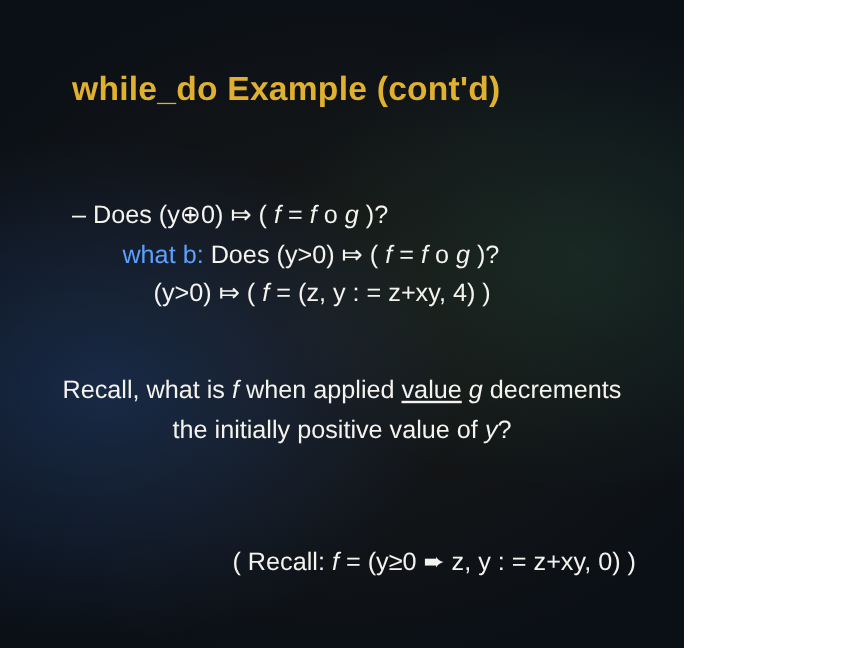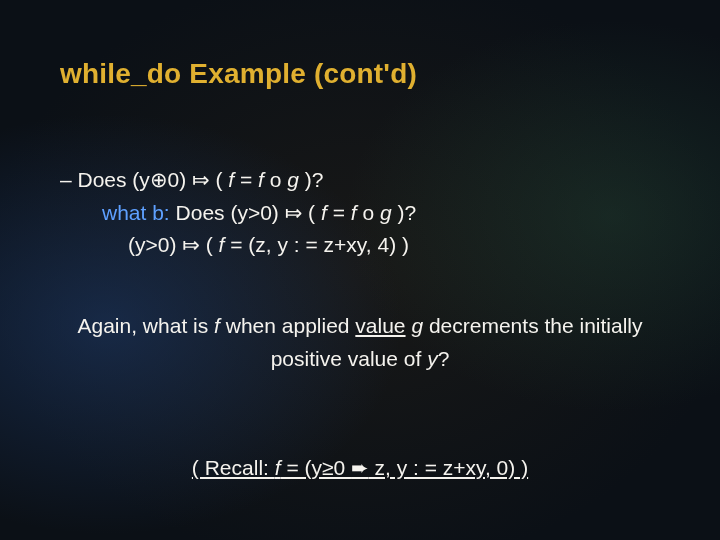--- a/index.html
+++ b/index.html
@@ -5,21 +5,21 @@
   html, body {
     margin: 0;
     padding: 0;
     width: 720px;
     height: 540px;
     overflow: hidden;
     font-family: Verdana, Geneva, sans-serif;
   }
   .slide {
     position: relative;
-    width: 720px;
+    width: 570px;
     height: 540px;
     background:
       radial-gradient(ellipse 420px 300px at 15% 60%, rgba(30,60,110,0.55), rgba(10,18,30,0) 70%),
       radial-gradient(ellipse 380px 280px at 85% 40%, rgba(40,80,60,0.35), rgba(10,18,30,0) 70%),
       radial-gradient(ellipse 500px 400px at 50% 50%, rgba(50,40,25,0.35), rgba(10,15,20,0) 75%),
       #0b1016;
     color: #ffffff;
     box-sizing: border-box;
   }
   .title {
@@ -57,24 +57,23 @@
     font-size: 21px;
     line-height: 1.55;
     color: #f5f3ee;
   }
   .question .u { text-decoration: underline; }
   .recall {
     position: absolute;
     top: 456px;
     left: 40px;
     right: 40px;
-    text-align: center;
+    text-align: right;
     font-size: 21px;
     color: #f5f3ee;
-    text-decoration: underline;
   }
 </style>
 </head>
 <body>
 
 <div class="slide">
 
   <div class="title">while_do Example (cont'd)</div>
 
   <div class="content">
@@ -88,20 +87,20 @@
     </div>
 
     <div class="l2">
       <span>(y&gt;0) </span><span class="sym">⤇</span><span> ( </span><span class="italic">f</span><span> = (z, y : = z+xy, 4) )</span>
     </div>
 
 
   </div>
 
   <div class="question">
-    <span>Again, what is </span><span class="italic">f</span><span> when applied </span><span class="u">value</span><span> </span><span class="italic">g</span><span> decrements the initially positive value of </span><span class="italic">y</span><span>?</span>
+    <span>Recall, what is </span><span class="italic">f</span><span> when applied </span><span class="u">value</span><span> </span><span class="italic">g</span><span> decrements the initially positive value of </span><span class="italic">y</span><span>?</span>
   </div>
 
   <div class="recall">
     <span>( Recall: </span><span class="italic">f</span><span> = (y≥0 </span><span class="sym">➨</span><span> z, y : = z+xy, 0) )</span>
   </div>
 
 </div>
 
 </body></html>

